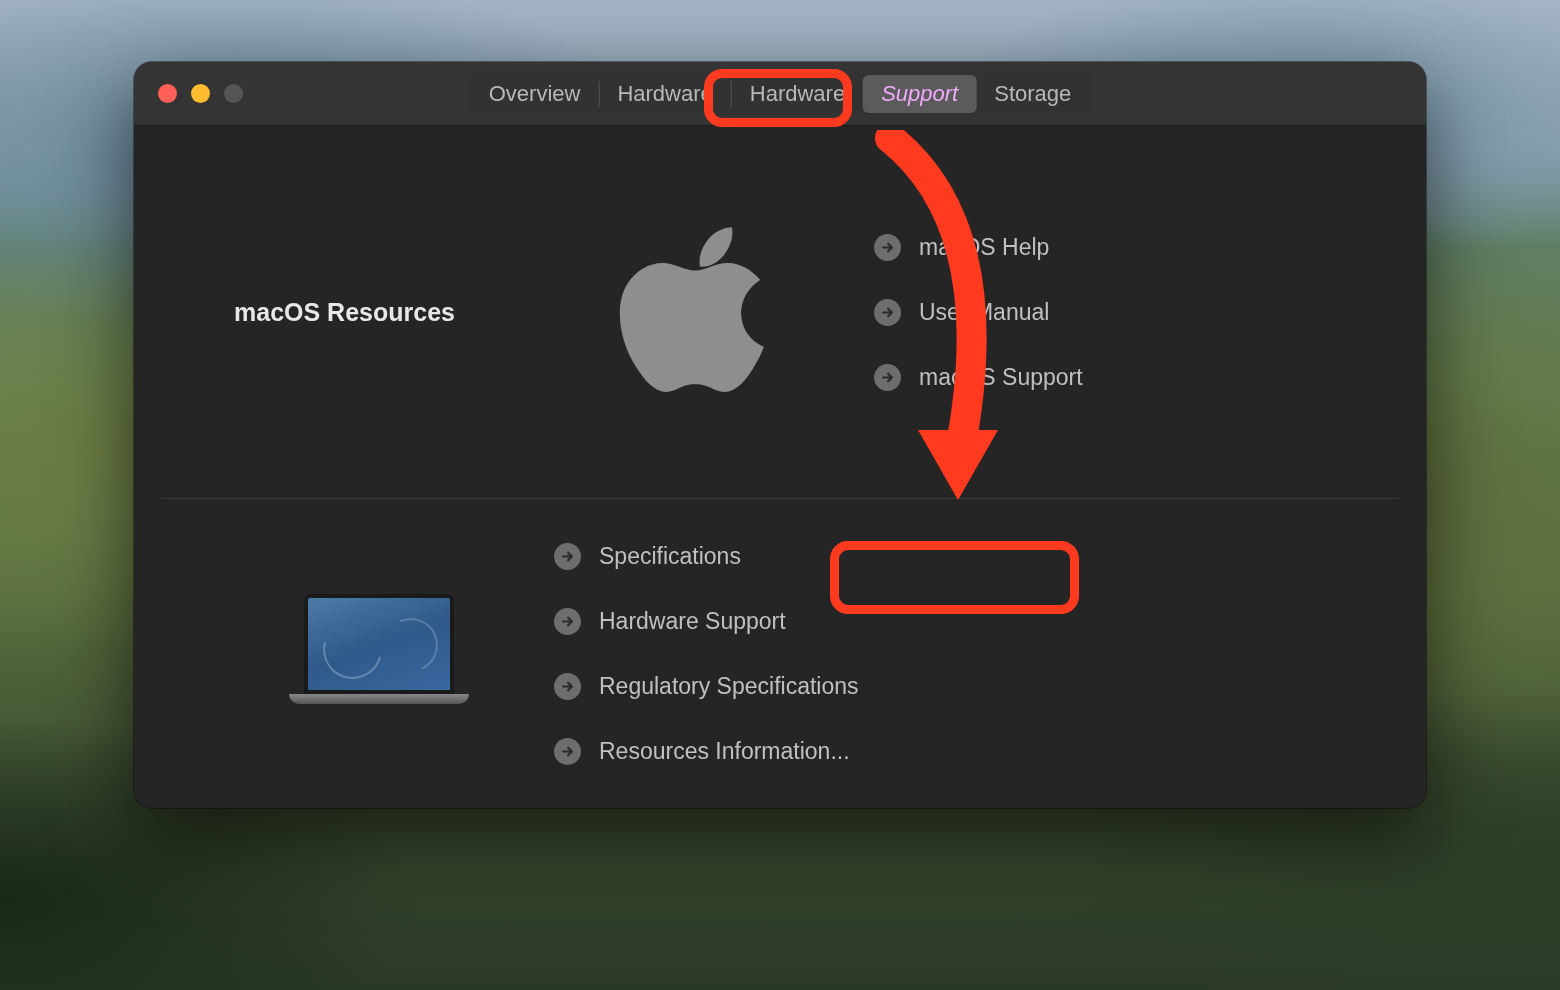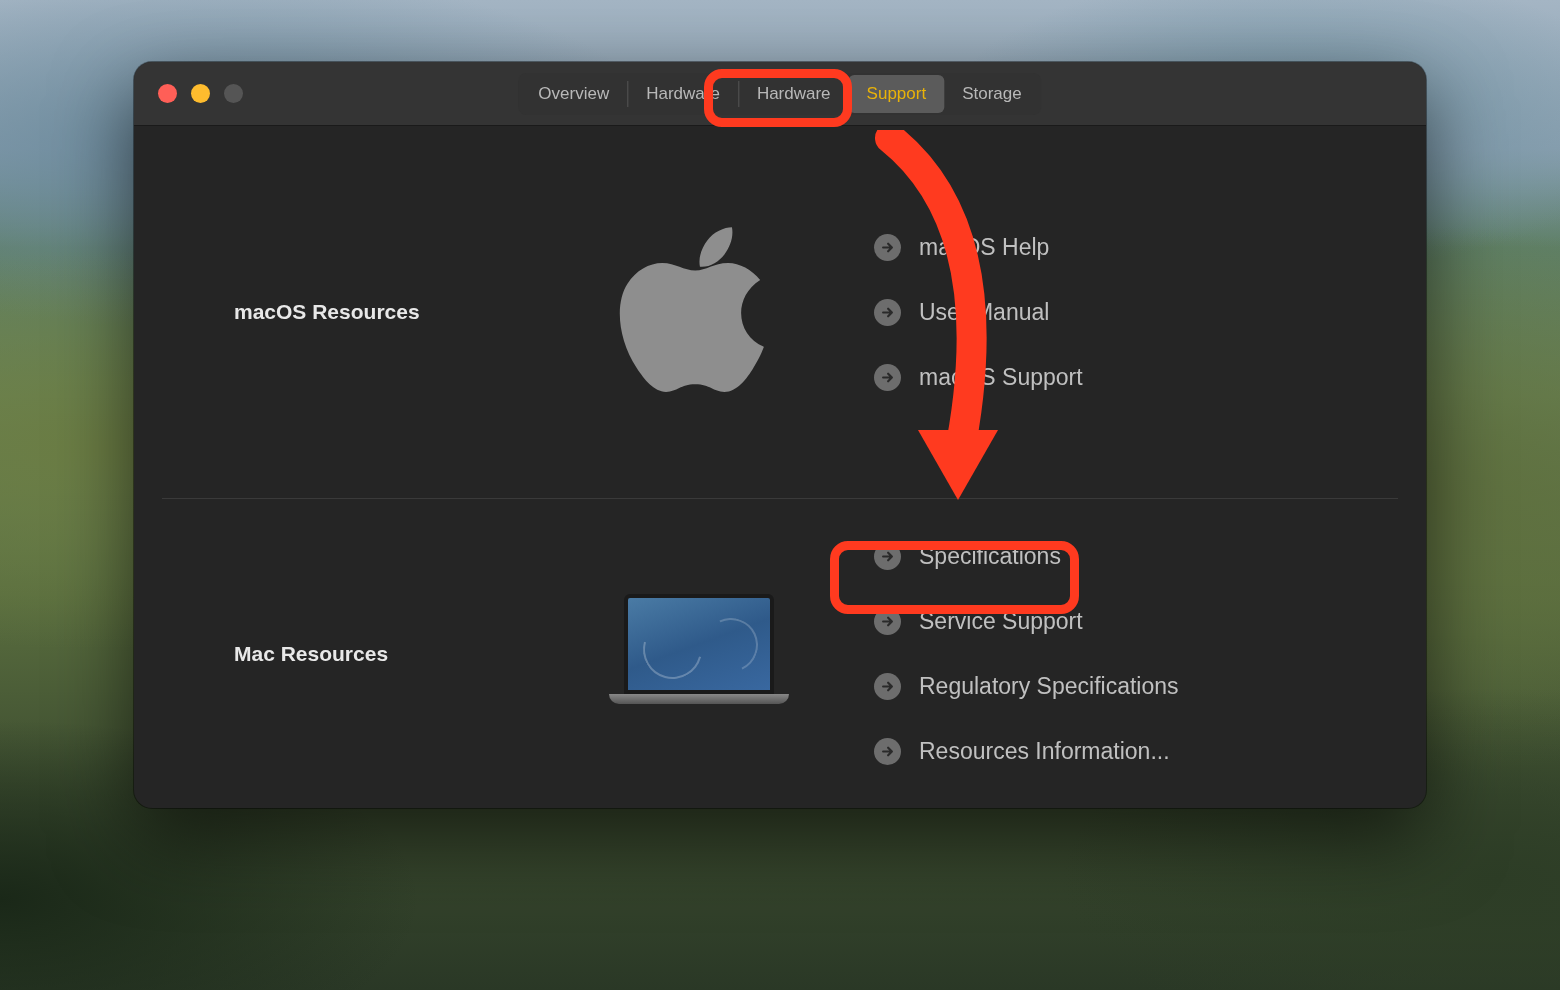--- a/index.html
+++ b/index.html
@@ -82,40 +82,41 @@
       display: flex;
       align-items: center;
       background: #323232;
       border-radius: 8px;
       padding: 2px;
       height: 42px;
     }
     
     .tab {
       padding: 0 18px;
-      font-size: 17px;
+      font-size: 22px;
       color: #b8b8b8;
       height: 38px;
       display: flex;
       align-items: center;
       cursor: pointer;
       position: relative;
       white-space: nowrap;
     }
     
     .tab-divider {
       width: 1px;
       height: 26px;
       background: #555;
     }
     
     .tab.active {
       background: #5b5b5b;
       border-radius: 6px;
-      color: #eab308;
+      color: #f0abfc;
+      font-style: italic;
     }
     
     .content {
       height: calc(100% - 64px);
       overflow: hidden;
     }
     
     .section {
       display: flex;
       align-items: center;
@@ -128,21 +129,21 @@
     
     .divider {
       height: 1px;
       background: #3a3a3a;
       margin: 0 28px;
     }
     
     .section-label {
       width: 320px;
       color: #e8e8e8;
-      font-size: 21px;
+      font-size: 25px;
       font-weight: 600;
     }
     
     .section-icon-wrap {
       width: 290px;
       display: flex;
       justify-content: center;
       align-items: center;
     }
     
@@ -328,21 +329,20 @@
               </svg>
           </div>
           <span class="link-text">macOS Support</span>
         </div>
       </div>
     </div>
 
     <div class="divider"></div>
 
     <div class="section section-2">
-      <div class="section-label">Mac Resources</div>
       <div class="section-icon-wrap">
         <div class="macbook">
           <div class="macbook-screen"></div>
           <div class="macbook-base"></div>
         </div>
       </div>
       <div class="links">
         <div class="link-item">
           <div class="link-icon">
             <svg viewBox="0 0 24 24" fill="none" stroke="#2a2a2a" stroke-width="3.5" stroke-linecap="round" stroke-linejoin="round">
@@ -350,21 +350,21 @@
               </svg>
           </div>
           <span class="link-text">Specifications</span>
         </div>
         <div class="link-item">
           <div class="link-icon">
             <svg viewBox="0 0 24 24" fill="none" stroke="#2a2a2a" stroke-width="3.5" stroke-linecap="round" stroke-linejoin="round">
                 <path d="M5 12h13M13 6l6 6-6 6"></path>
               </svg>
           </div>
-          <span class="link-text">Service Support</span>
+          <span class="link-text">Hardware Support</span>
         </div>
         <div class="link-item">
           <div class="link-icon">
             <svg viewBox="0 0 24 24" fill="none" stroke="#2a2a2a" stroke-width="3.5" stroke-linecap="round" stroke-linejoin="round">
                 <path d="M5 12h13M13 6l6 6-6 6"></path>
               </svg>
           </div>
           <span class="link-text">Regulatory Specifications</span>
         </div>
         <div class="link-item">

